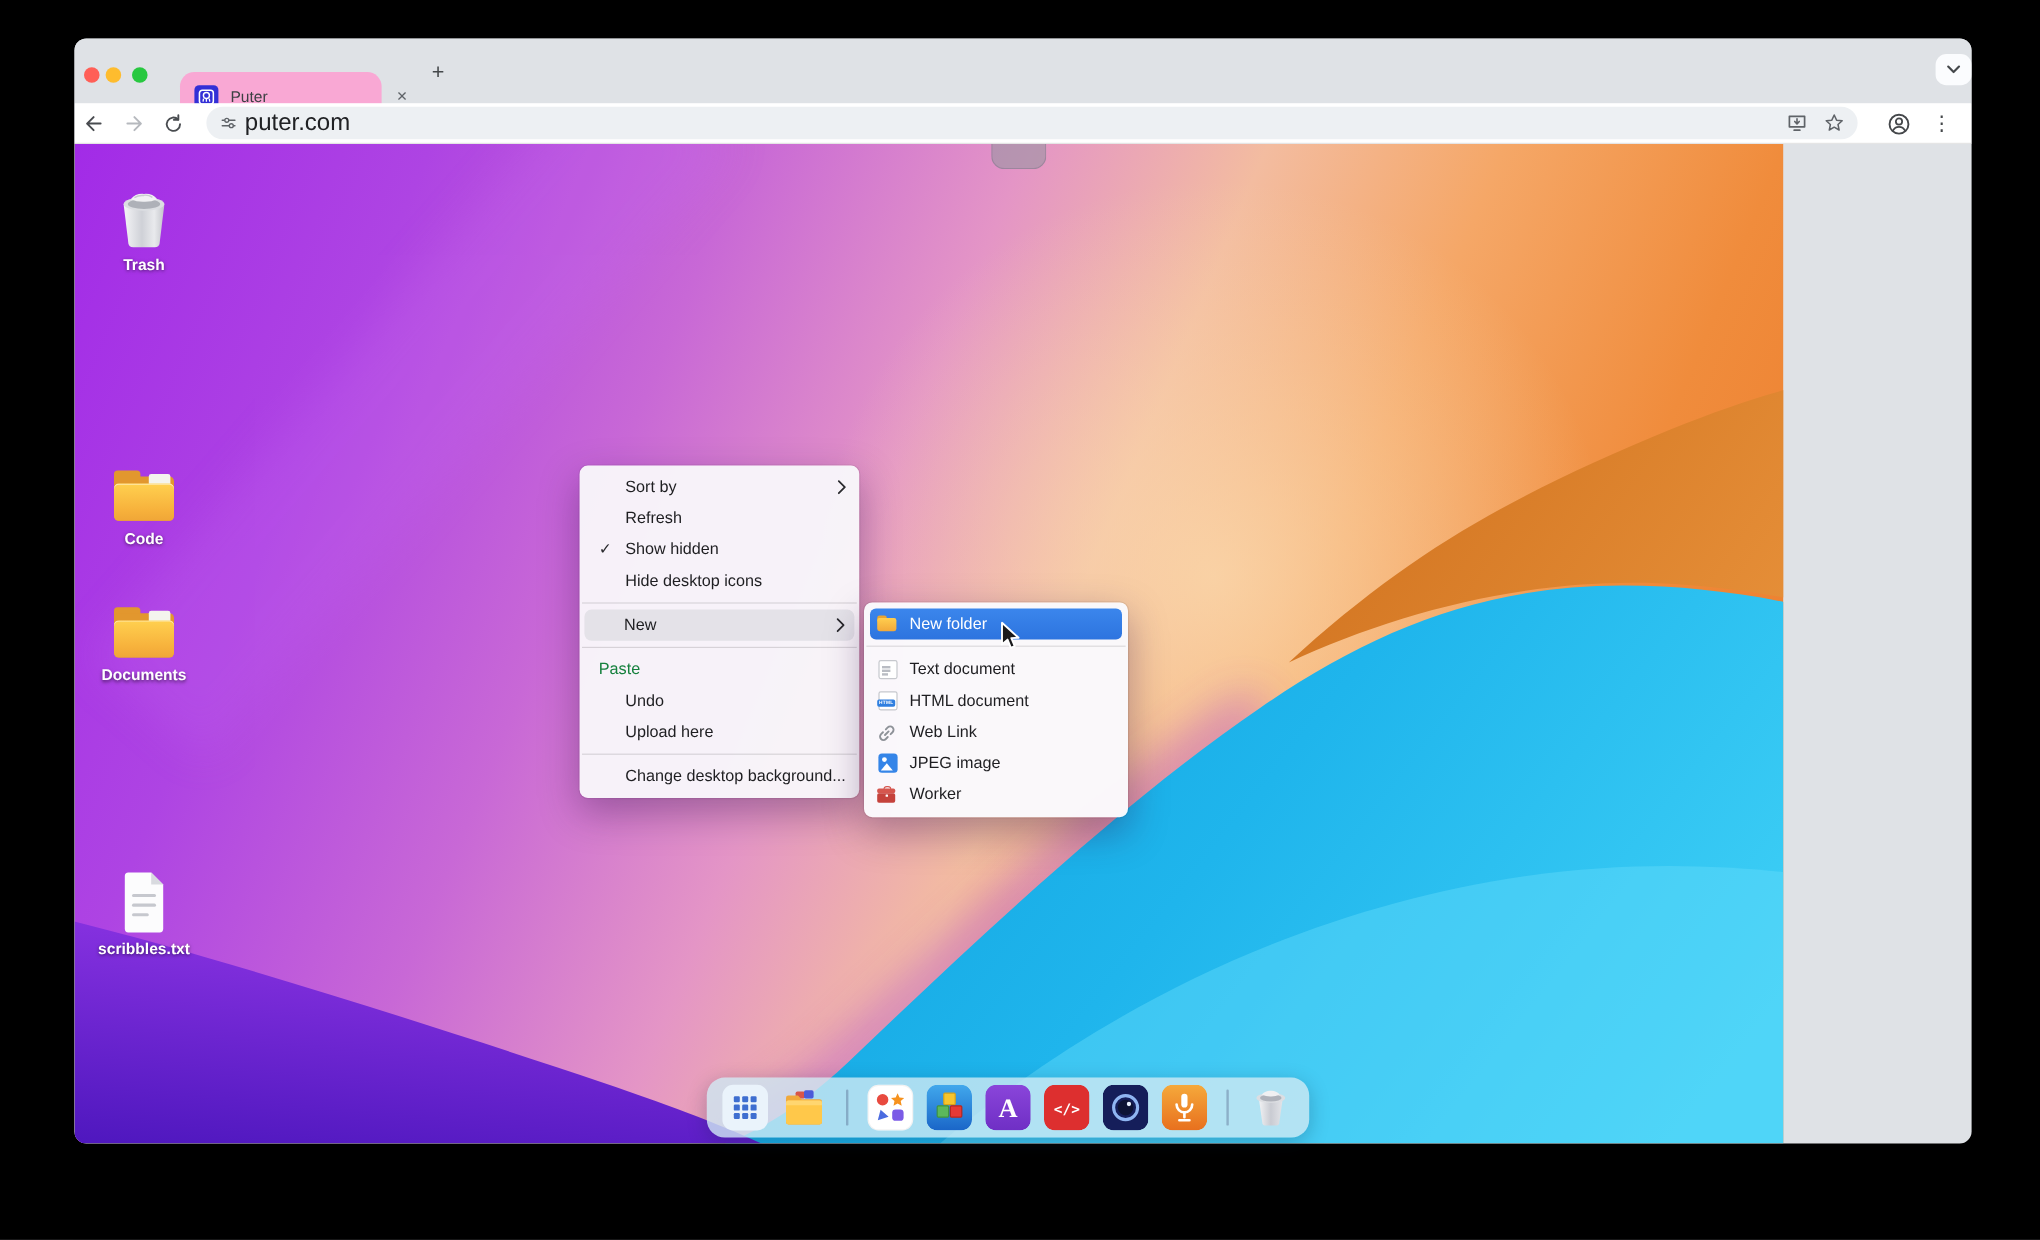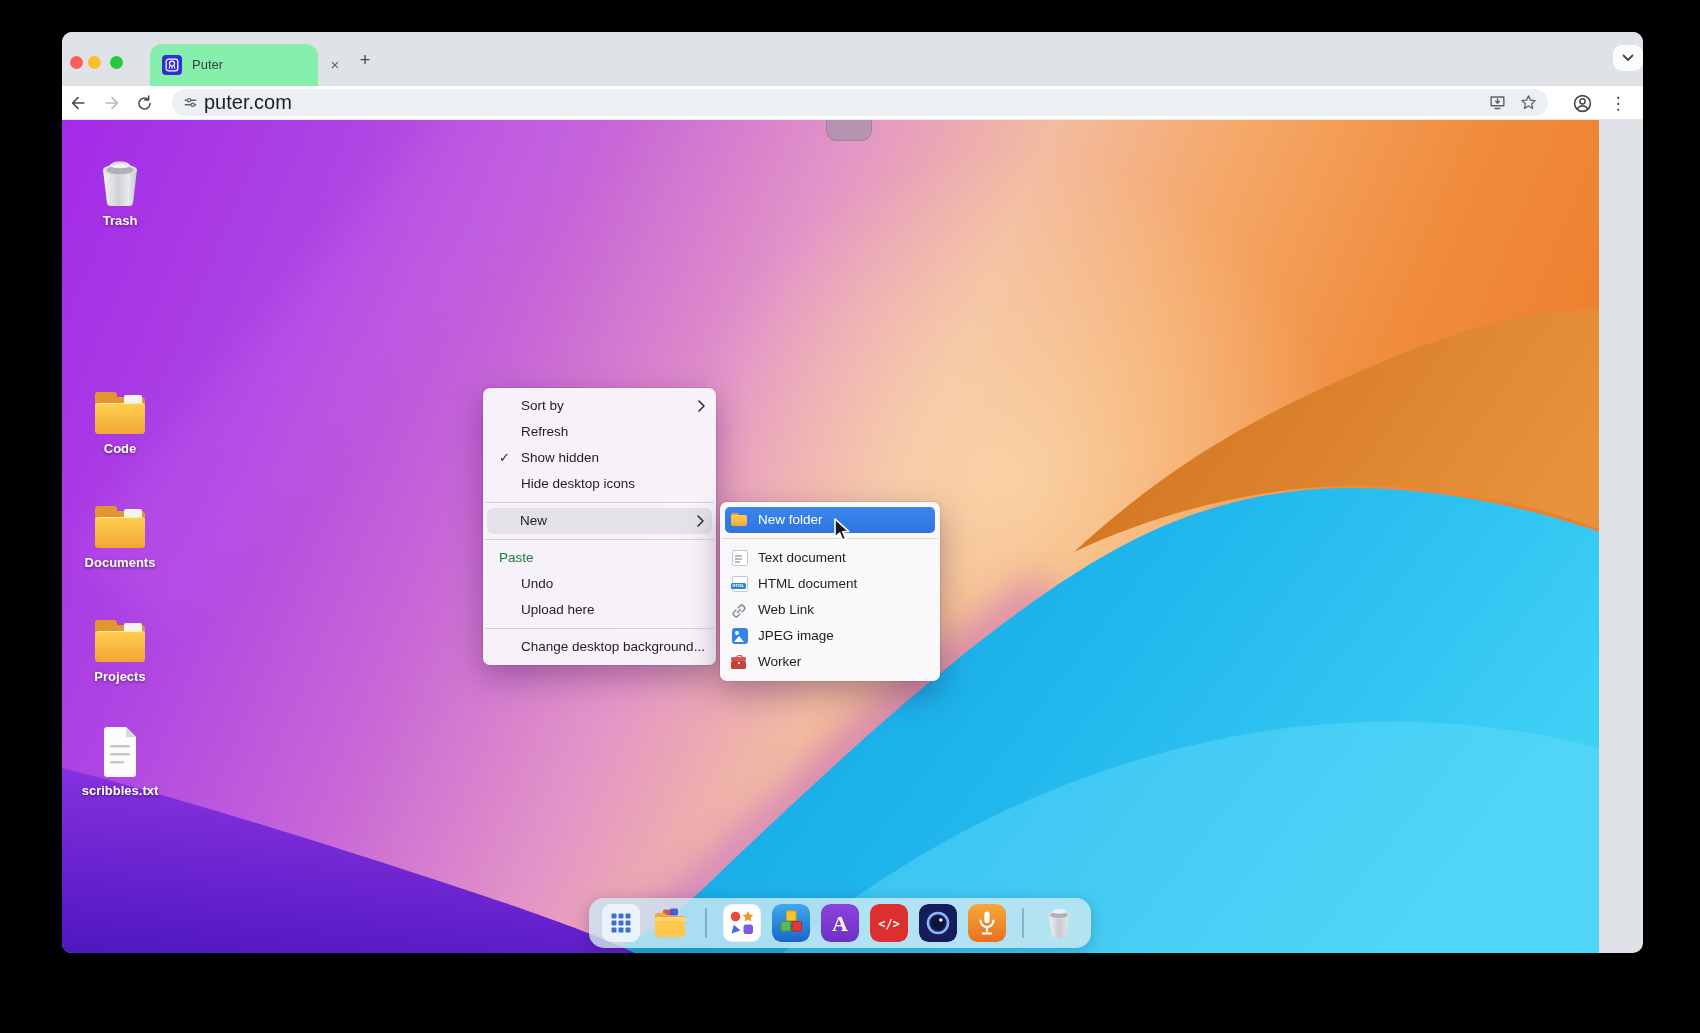--- a/index.html
+++ b/index.html
@@ -7,42 +7,42 @@
          font-family:"Liberation Sans","DejaVu Sans",sans-serif;}
 
   
   .window{position:absolute;left:62px;top:32px;width:1581px;height:921px;border-radius:10px;
           overflow:hidden;background:#DFE2E6;box-shadow:0 18px 60px rgba(0,0,0,.65);}
   .tabstrip{position:absolute;left:0;top:0;width:100%;height:54px;background:#DFE2E6;}
   .traffic{position:absolute;top:24px;width:13px;height:13px;border-radius:50%;}
   .t-red{left:8px;background:#FF5F57;}
   .t-yellow{left:26px;background:#FEBC2E;}
   .t-green{left:48px;background:#28C840;}
-  .tab{position:absolute;left:88px;top:12px;width:168px;height:42px;background:#86efac;
+  .tab{position:absolute;left:88px;top:28px;width:168px;height:42px;background:#f9a8d4;
        border-radius:12px 12px 0 0;}
   .favicon{position:absolute;left:12px;top:11px;width:20px;height:20px;border-radius:4px;
            background:#332FD6;display:flex;align-items:center;justify-content:center;}
   .tab-title{position:absolute;left:42px;top:0;line-height:42px;font-size:13px;color:#3C4043;}
   .tab-close{position:absolute;left:176px;top:12px;width:18px;height:18px;text-align:center;
              line-height:17px;font-size:15px;color:#5F6368;border-radius:50%;}
   .newtab-btn{position:absolute;left:290px;top:16px;width:26px;height:26px;border-radius:50%;
               text-align:center;line-height:25px;font-size:18px;color:#45484B;}
   .win-chevron{position:absolute;left:1551px;top:13px;width:30px;height:26px;border-radius:9px;
                background:#FBFCFE;display:flex;align-items:center;justify-content:center;}
   .toolbar{position:absolute;left:0;top:54px;width:100%;height:34px;background:#FFFFFF;
            border-bottom:1px solid rgba(0,0,0,.10);box-sizing:border-box;}
   .nav-ic{position:absolute;top:5px;width:24px;height:24px;display:flex;align-items:center;justify-content:center;}
   .omnibox{position:absolute;left:110px;top:3px;width:1376px;height:27px;border-radius:14px;
            background:#EDF0F3;}
   .site-chip{position:absolute;left:9px;top:4px;width:19px;height:19px;display:flex;align-items:center;justify-content:center;}
   .url-text{position:absolute;left:32px;top:0;line-height:27px;font-size:20px;color:#202124;}
   .pill-ic{position:absolute;top:3px;width:21px;height:21px;display:flex;align-items:center;justify-content:center;}
 
   
-  .desktop{position:absolute;left:0;top:88px;width:1537px;height:833px;overflow:hidden;}
+  .desktop{position:absolute;left:0;top:88px;width:1424px;height:833px;overflow:hidden;}
   .wallpaper{position:absolute;left:0;top:0;}
   .handle{position:absolute;left:764px;top:0;width:46px;height:21px;background:rgba(150,148,160,.58);
           border-radius:0 0 11px 11px;border:1px solid rgba(110,105,125,.35);border-top:none;box-sizing:border-box;}
   .sparkle-btn{position:absolute;left:1546px;top:16px;width:31px;height:31px;border-radius:8px;
                background:rgba(255,255,255,.88);display:flex;align-items:center;justify-content:center;
                box-shadow:0 1px 3px rgba(0,0,0,.18);}
 
   
   .di{position:absolute;left:10px;width:96px;text-align:center;}
   .di-box{height:54px;display:flex;align-items:flex-end;justify-content:center;}
@@ -287,31 +287,20 @@
             <div class="folder-ic">
           <div class="f-tab"></div>
               <div class="f-back"></div>
               <div class="f-page"></div>
               <div class="f-front"></div>
             </div>
           </div>
         <div class="di-label">Documents</div>
       </div>
 
-      <div class="di" style="top:490px;">
-        <div class="di-box">
-            <div class="folder-ic">
-          <div class="f-tab"></div>
-              <div class="f-back"></div>
-              <div class="f-page"></div>
-              <div class="f-front"></div>
-            </div>
-          </div>
-        <div class="di-label">Projects</div>
-      </div>
 
       <div class="di" style="top:604px;">
         <div class="di-box">
           <svg width="42" height="52" viewBox="0 0 42 52">
             <path d="M5 4 Q5 1 8 1 L27 1 L37 11 L37 48 Q37 51 34 51 L8 51 Q5 51 5 48 Z" fill="#FCFCFD"></path>
             <path d="M27 1 L27 11 L37 11 Z" fill="#D8DADF"></path>
             <rect x="11" y="19" width="20" height="2.6" rx="1.3" fill="#C6C8CE"></rect>
             <rect x="11" y="27" width="20" height="2.6" rx="1.3" fill="#C6C8CE"></rect>
             <rect x="11" y="35" width="14" height="2.6" rx="1.3" fill="#C6C8CE"></rect>
           </svg>

